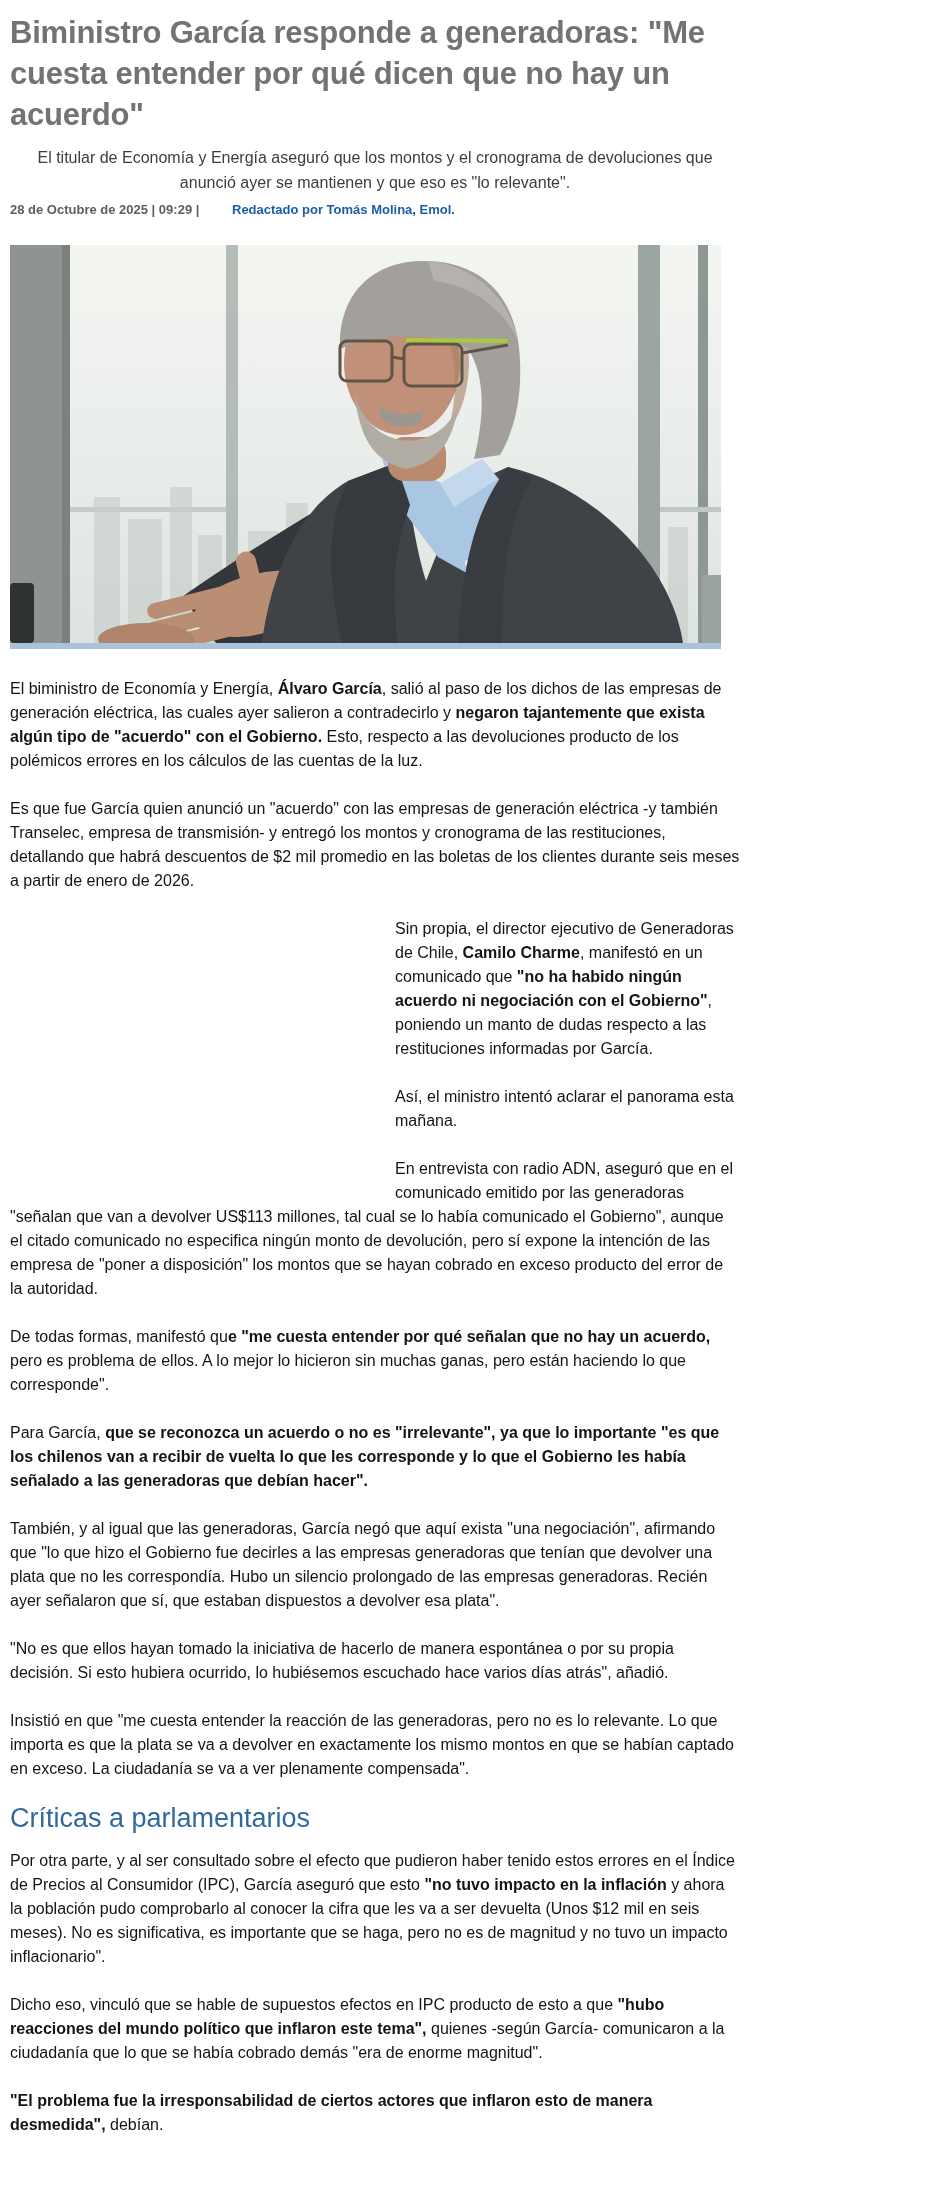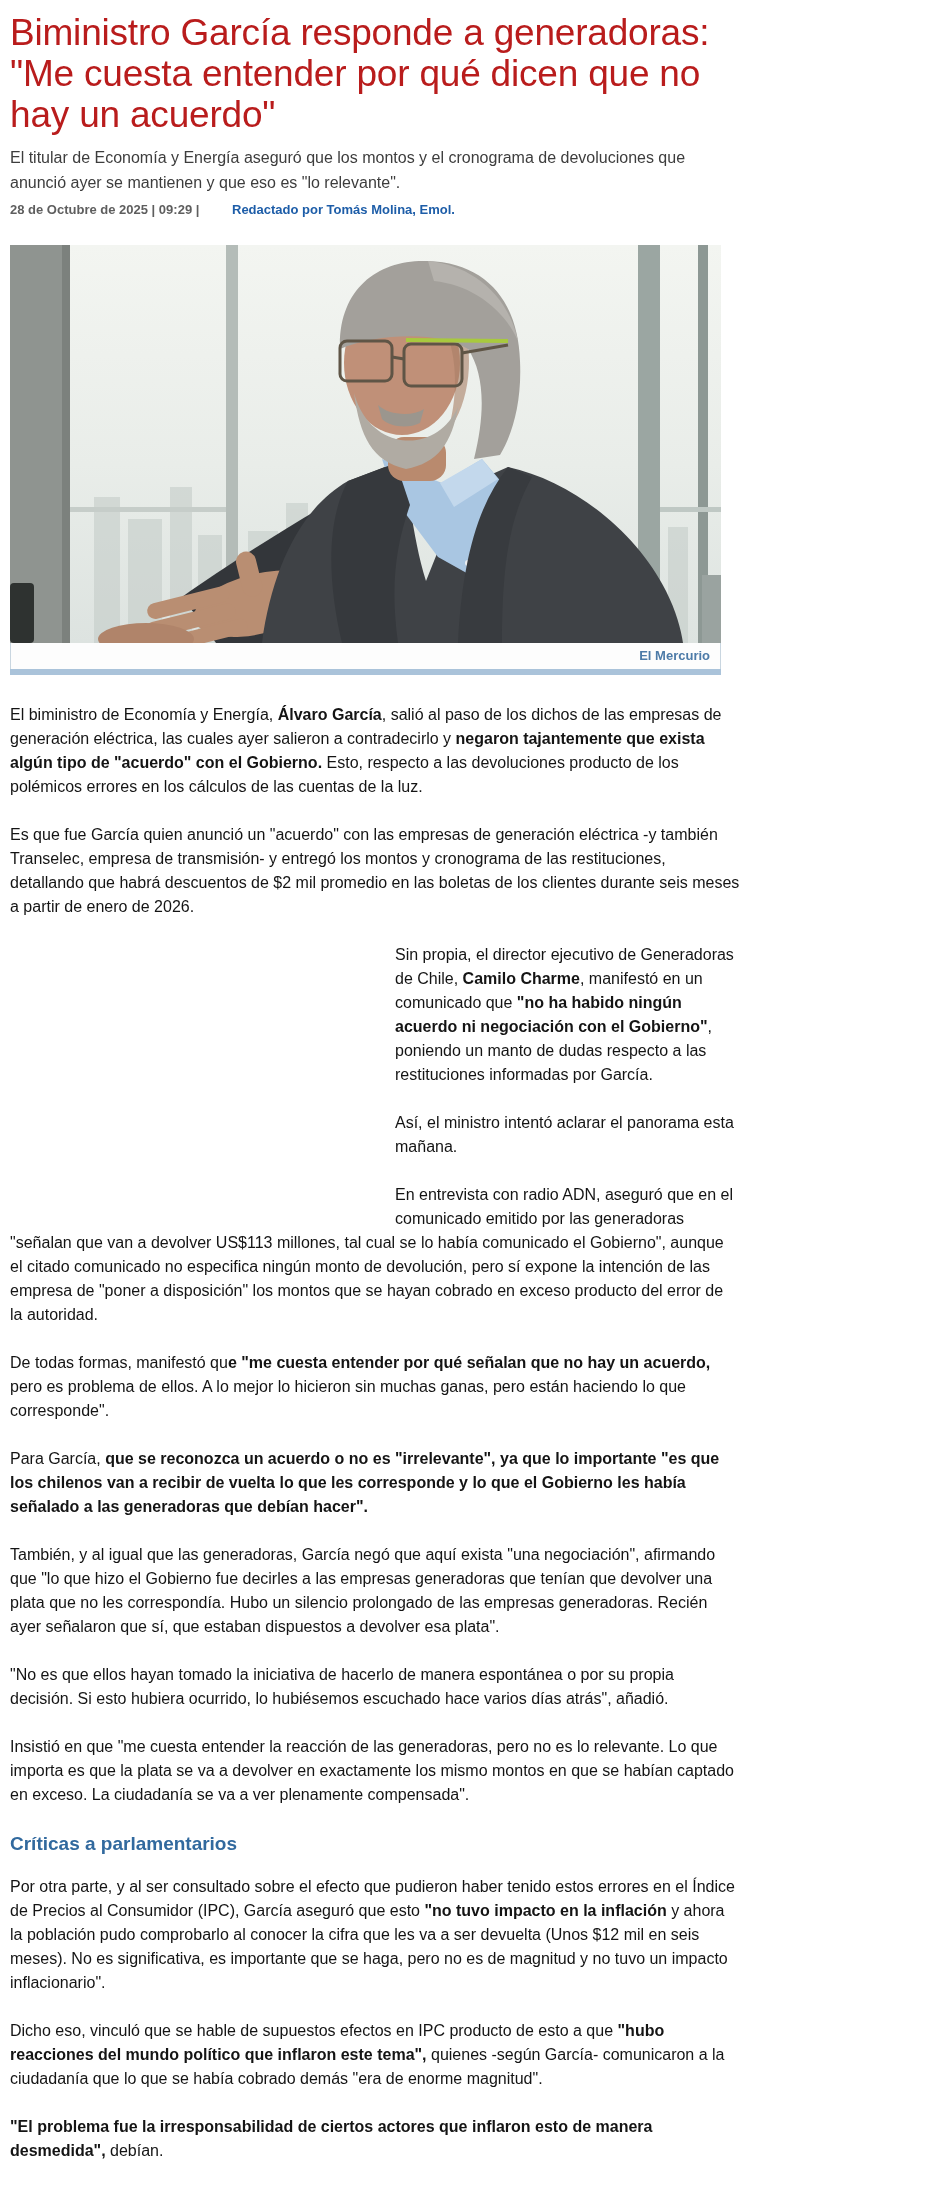--- a/index.html
+++ b/index.html
@@ -16,32 +16,33 @@
   body{
     width:941px;
     font-family:"Liberation Sans", sans-serif;
     color:var(--text,#141414);
   }
   .page{
     width:740px;
     padding:12px 0 0 10px;
   }
   h1.headline{
-    font-size:37px;
+    font-size:31px;
     line-height:41px;
-    font-weight:400;
-    color:#b91c1c;
+    font-weight:700;
+    color:#737373;
     margin:0 0 10px 0;
     letter-spacing:-0.2px;
   }
   p.subhead{
     font-size:16px;
     line-height:25px;
     color:#3d3d3d;
     margin:0 0 6px 0;
+    text-align:center;
   }
   .dateline{
     font-size:13px;
     line-height:18px;
     font-weight:700;
     color:var(--date-gray,#5e5e5e);
     margin:0 0 26px 0;
   }
   .dateline .byline{
     color:var(--link-blue,#1d5da8);
@@ -73,23 +74,23 @@
   .article-body{
     margin-top:28px;
     width:730px;
     font-size:16px;
     line-height:24px;
     color:var(--text,#141414);
   }
   .article-body p{margin:0 0 24px 0;}
   .article-body b{font-weight:700;}
   .article-body h2{
-    font-size:19px;
+    font-size:27px;
     line-height:26px;
-    font-weight:700;
+    font-weight:400;
     color:var(--accent-blue,#31699e);
     margin:13px 0 18px 0;
   }
   .ad-float{
     float:left;
     width:380px;
     height:276px;
     margin:0 5px 0 0;
     background:#ffffff;
   }
@@ -188,23 +189,20 @@
           <line x1="382" y1="112" x2="394" y2="114"></line>
           <line x1="452" y1="108" x2="498" y2="100"></line>
         </g>
         <line x1="396" y1="95" x2="498" y2="96" stroke="#a8c93e" stroke-width="4"></line>
       </g>
 
       <rect x="0" y="338" width="24" height="60" rx="4" fill="#2e3230"></rect>
       <rect x="692" y="330" width="19" height="68" fill="#9aa3a0"></rect>
     </svg>
 
-    <figcaption class="photo-caption">
-      <span>El Mercurio</span>
-    </figcaption>
     <div class="photo-bar"></div>
   </figure>
 
   <div class="article-body">
       <p><span>El biministro de Economía y Energía, </span><b>Álvaro García</b><span>, salió al paso de los dichos de las empresas de generación eléctrica, las cuales ayer salieron a contradecirlo y </span><b>negaron tajantemente que exista algún tipo de "acuerdo" con el Gobierno.</b><span> Esto, respecto a las devoluciones producto de los polémicos errores en los cálculos de las cuentas de la luz.</span></p>
       <p><span>Es que fue García quien anunció un "acuerdo" con las empresas de generación eléctrica -y también Transelec, empresa de transmisión- y entregó los montos y cronograma de las restituciones, detallando que habrá descuentos de $2 mil promedio en las boletas de los clientes durante seis meses a partir de enero de 2026.</span></p>
       <div class="ad-float"></div>
       <p><span>Sin propia, el director ejecutivo de Generadoras de Chile, </span><b>Camilo Charme</b><span>, manifestó en un comunicado que </span><b>"no ha habido ningún acuerdo ni negociación con el Gobierno"</b><span>, poniendo un manto de dudas respecto a las restituciones informadas por García.</span></p>
       <p><span>Así, el ministro intentó aclarar el panorama esta mañana.</span></p>
       <p><span>En entrevista con radio ADN, aseguró que en el comunicado emitido por las generadoras "señalan que van a devolver US$113 millones, tal cual se lo había comunicado el Gobierno", aunque el citado comunicado no especifica ningún monto de devolución, pero sí expone la intención de las empresa de "poner a disposición" los montos que se hayan cobrado en exceso producto del error de la autoridad.</span></p>

